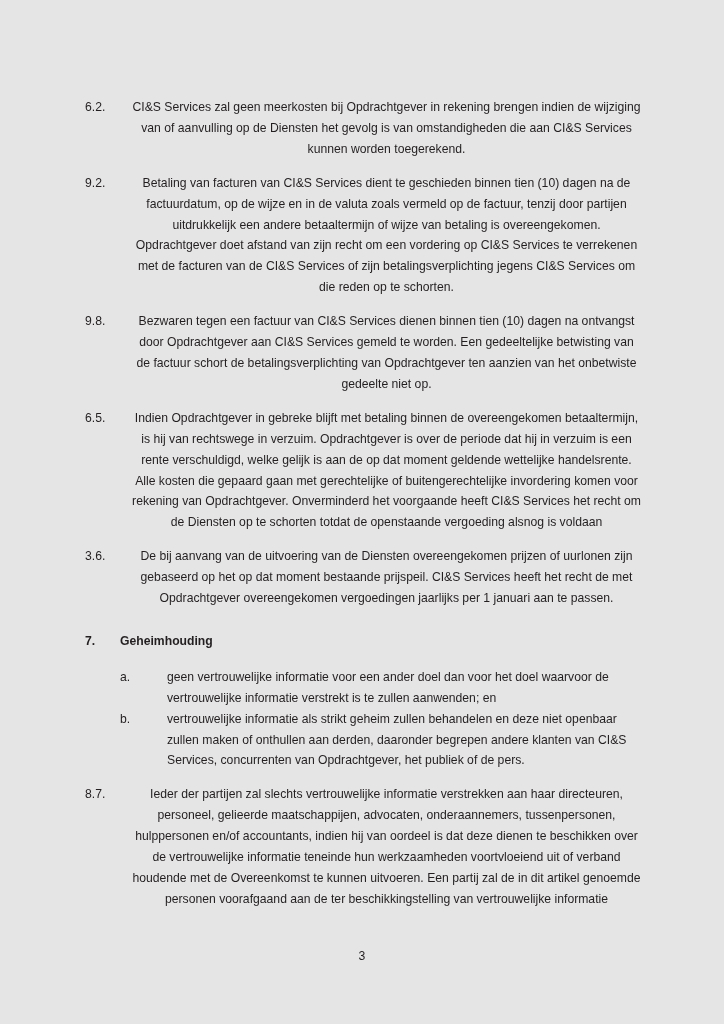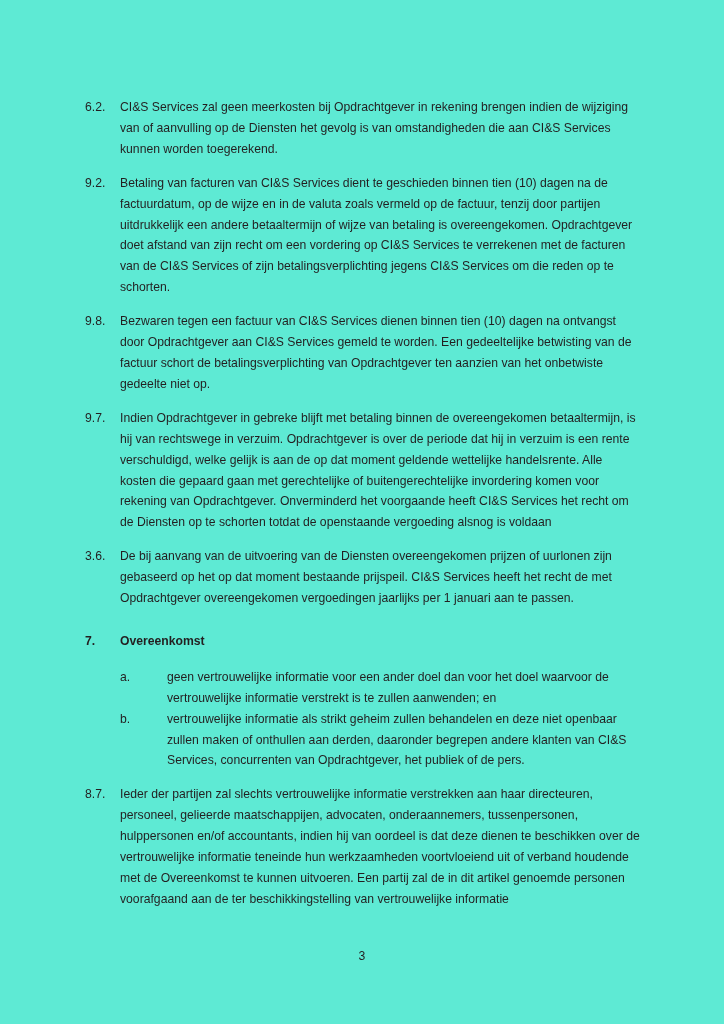--- a/index.html
+++ b/index.html
@@ -9,21 +9,21 @@
     background: #ffffff;
   }
   body {
     font-family: "Liberation Sans", sans-serif;
     color: #231f20;
   }
   .page {
     position: relative;
     width: 724px;
     height: 1024px;
-    background: #5eead4;
+    background: #e5e5e5;
     overflow: hidden;
     box-sizing: border-box;
   }
   .content {
     position: absolute;
     left: 85px;
     top: 97px;
     width: 556px;
   }
 
@@ -39,21 +39,22 @@
     font-size: 12.2px;
     line-height: 20.9px;
     color: #231f20;
     white-space: nowrap;
   }
   .clause-body {
     flex: 1 1 auto;
     font-size: 12.2px;
     line-height: 20.9px;
     color: #231f20;
-    text-align: left;
+    text-align: center;
+    margin-left: 12px;
   }
 
   
   .heading {
     display: flex;
     align-items: flex-start;
     margin-top: 22px;
     margin-bottom: 15px;
   }
   .heading-num {
@@ -123,32 +124,32 @@
       <div class="clause-num">9.2.</div>
       <div class="clause-body">Betaling van facturen van CI&amp;S Services dient te geschieden binnen tien (10) dagen na de factuurdatum, op de wijze en in de valuta zoals vermeld op de factuur, tenzij door partijen uitdrukkelijk een andere betaaltermijn of wijze van betaling is overeengekomen. Opdrachtgever doet afstand van zijn recht om een vordering op CI&amp;S Services te verrekenen met de facturen van de CI&amp;S Services of zijn betalingsverplichting jegens CI&amp;S Services om die reden op te schorten.</div>
     </div>
 
     <div class="clause">
       <div class="clause-num">9.8.</div>
       <div class="clause-body">Bezwaren tegen een factuur van CI&amp;S Services dienen binnen tien (10) dagen na ontvangst door Opdrachtgever aan CI&amp;S Services gemeld te worden. Een gedeeltelijke betwisting van de factuur schort de betalingsverplichting van Opdrachtgever ten aanzien van het onbetwiste gedeelte niet op.</div>
     </div>
 
     <div class="clause">
-      <div class="clause-num">9.7.</div>
+      <div class="clause-num">6.5.</div>
       <div class="clause-body">Indien Opdrachtgever in gebreke blijft met betaling binnen de overeengekomen betaaltermijn, is hij van rechtswege in verzuim. Opdrachtgever is over de periode dat hij in verzuim is een rente verschuldigd, welke gelijk is aan de op dat moment geldende wettelijke handelsrente. Alle kosten die gepaard gaan met gerechtelijke of buitengerechtelijke invordering komen voor rekening van Opdrachtgever. Onverminderd het voorgaande heeft CI&amp;S Services het recht om de Diensten op te schorten totdat de openstaande vergoeding alsnog is voldaan</div>
     </div>
 
     <div class="clause">
       <div class="clause-num">3.6.</div>
       <div class="clause-body">De bij aanvang van de uitvoering van de Diensten overeengekomen prijzen of uurlonen zijn gebaseerd op het op dat moment bestaande prijspeil. CI&amp;S Services heeft het recht de met Opdrachtgever overeengekomen vergoedingen jaarlijks per 1 januari aan te passen.</div>
     </div>
 
     <div class="heading">
       <div class="heading-num">7.</div>
-      <div class="heading-text">Overeenkomst</div>
+      <div class="heading-text">Geheimhouding</div>
     </div>
 
 
     <div class="subitems">
       <div class="subitem">
         <div class="subitem-marker">a.</div>
         <div class="subitem-body">geen vertrouwelijke informatie voor een ander doel dan voor het doel waarvoor de vertrouwelijke informatie verstrekt is te zullen aanwenden; en</div>
       </div>
       <div class="subitem">
         <div class="subitem-marker">b.</div>

